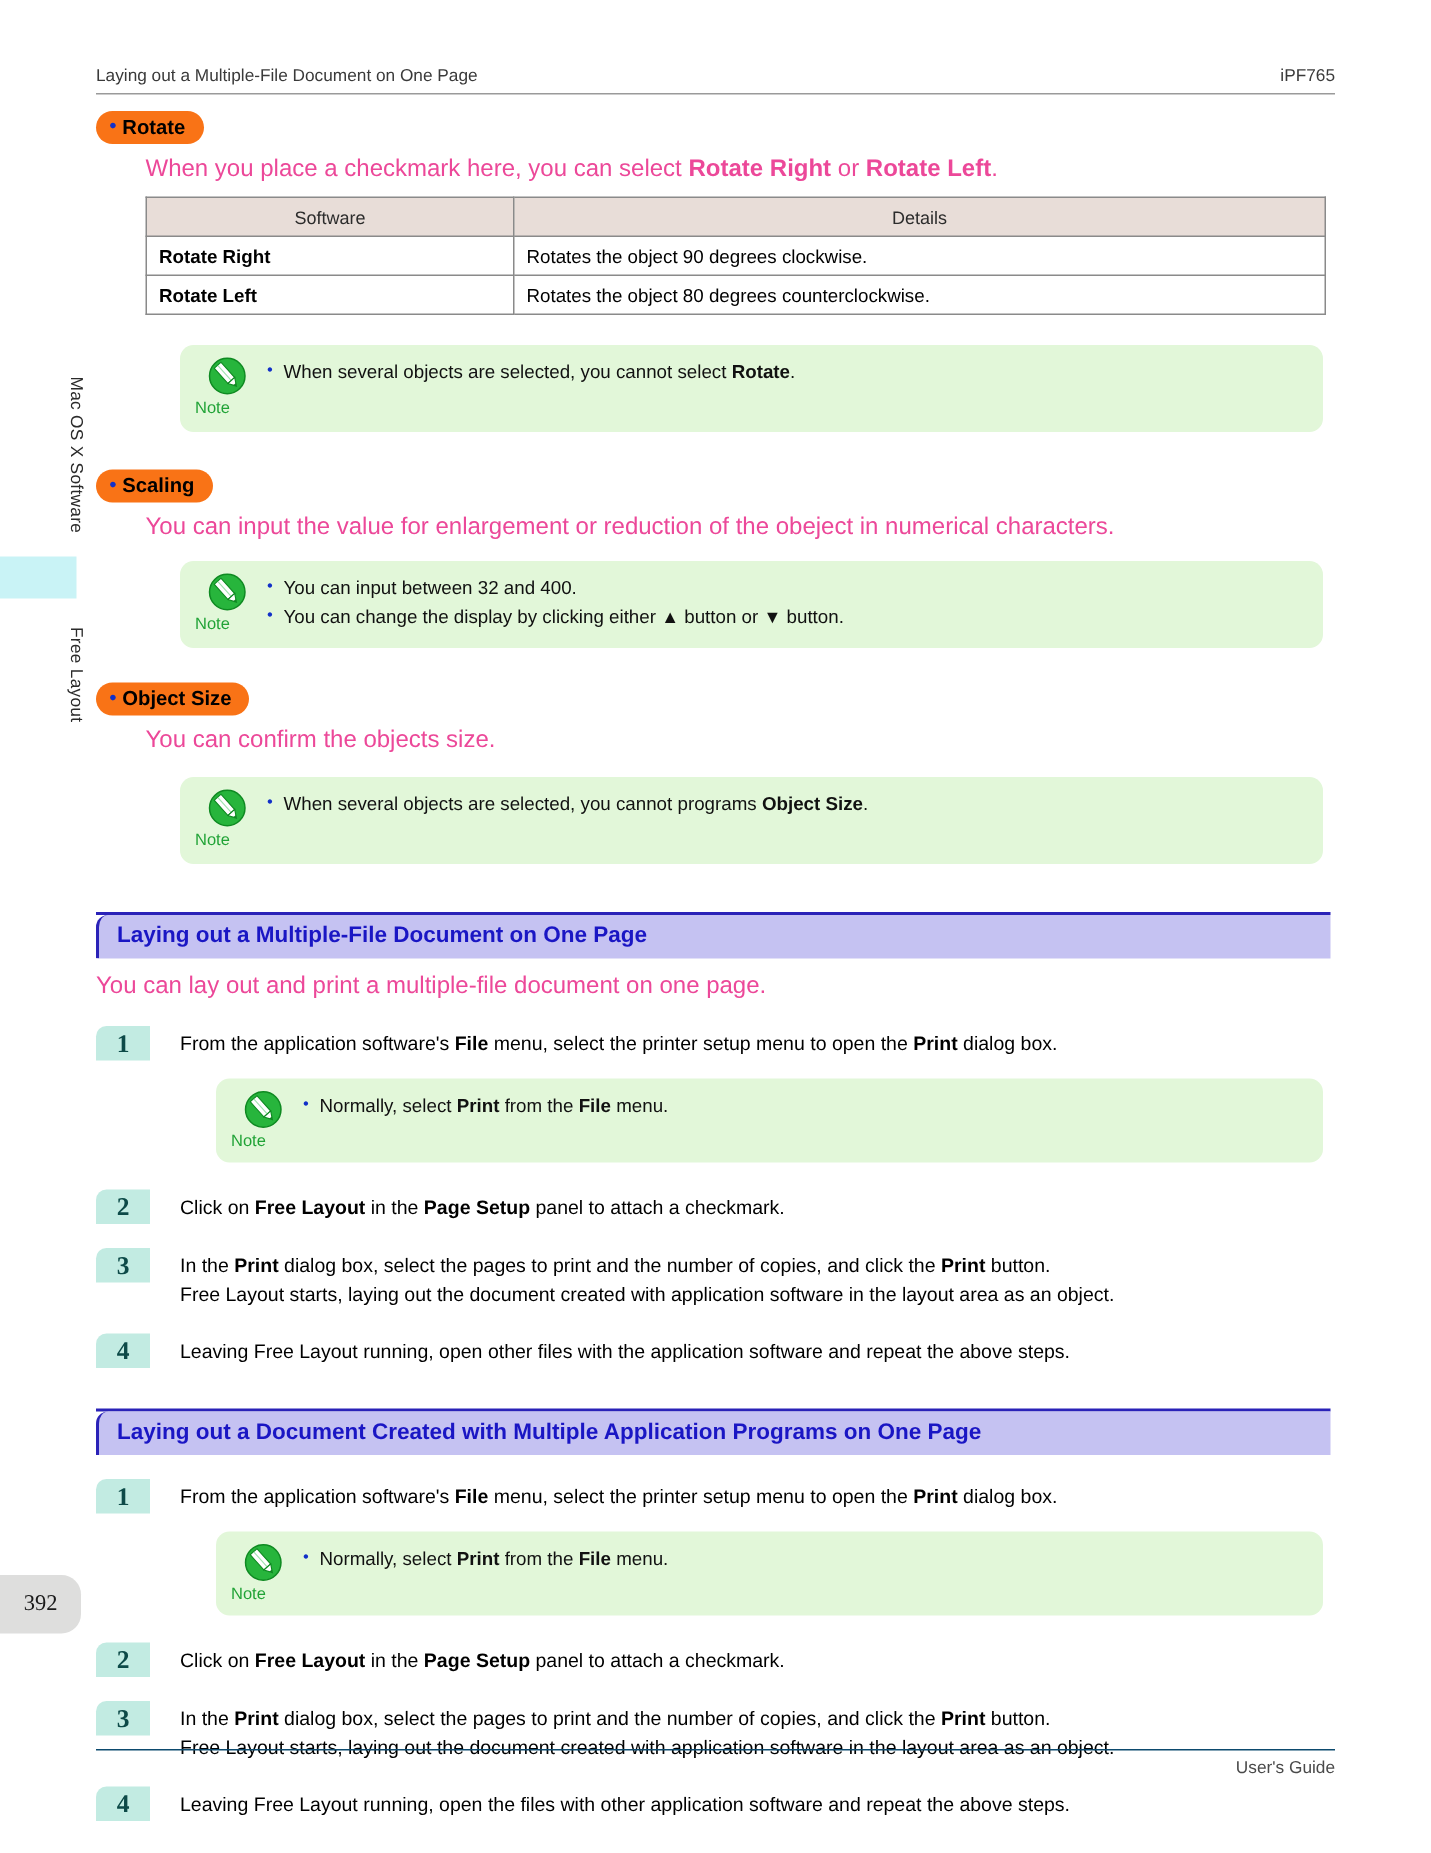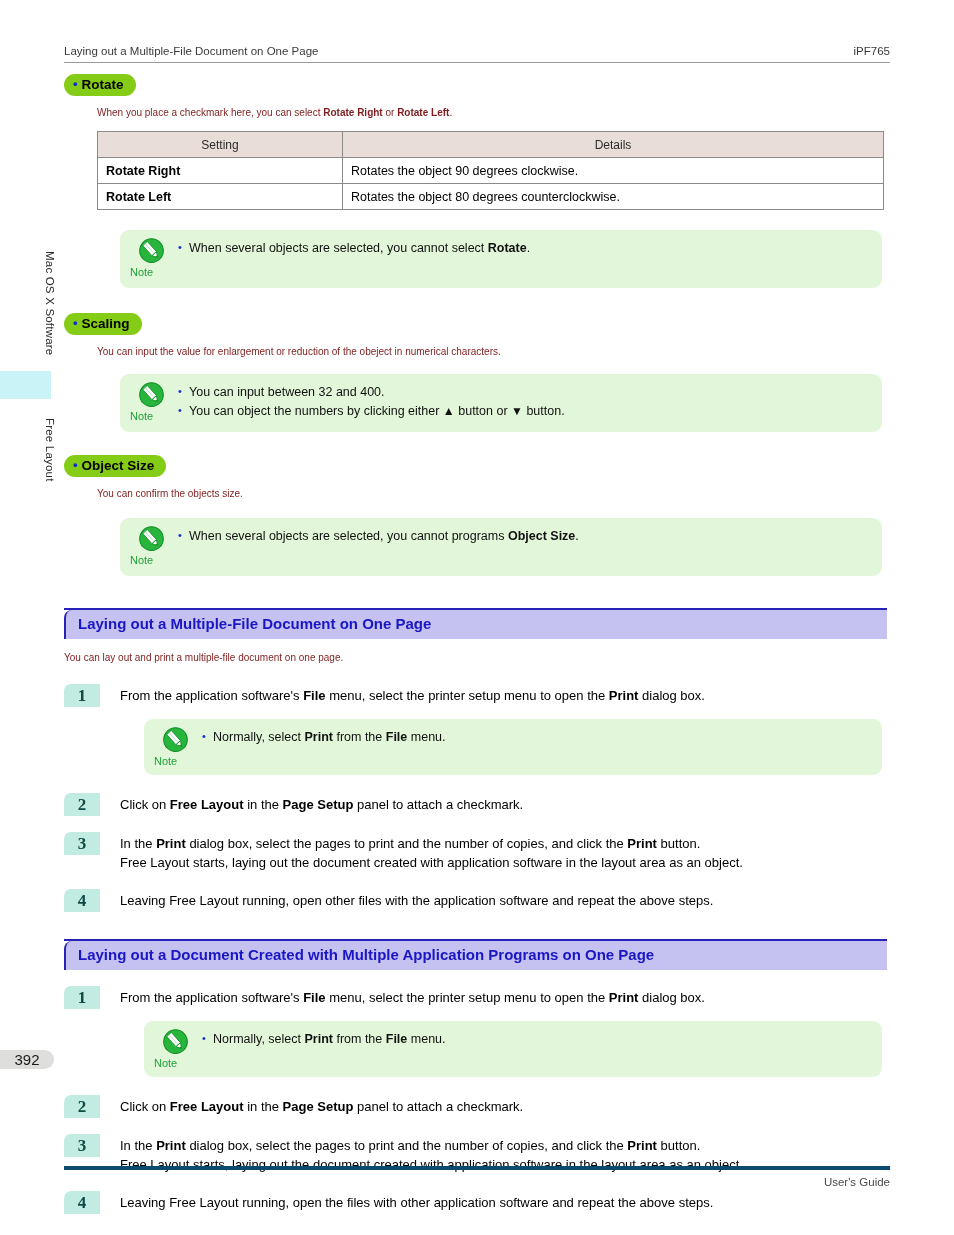--- a/index.html
+++ b/index.html
@@ -43,29 +43,29 @@
     top: 371px;
     width: 51px;
     height: 28px;
     background: #c9f3f6;
   }
   .page-number-box {
     position: absolute;
     left: 0;
     top: 1050px;
     width: 54px;
-    height: 19px;
+    height: 39px;
     background: #dededd;
     border-radius: 0 13px 13px 0;
     font-size: 15px;
     color: #1a1a1a;
     display: flex;
     align-items: center;
     justify-content: center;
-    font-family: Liberation Sans, sans-serif;
+    font-family: Liberation Serif, serif;
   }
 
   
   .content {
     position: absolute;
     left: 64px;
     top: 0;
     width: 826px;
   }
 
@@ -87,48 +87,48 @@
 
   
   .running-footer {
     position: absolute;
     left: 64px;
     top: 1166px;
     width: 826px;
     text-align: right;
     font-size: 11.5px;
     color: #4a4a4a;
-    border-top: 4px solid #0c4a6e;
+    border-top: 1px solid #0c4a6e;
     padding-top: 6px;
     box-sizing: border-box;
   }
 
   
   .pill {
     display: inline-block;
-    background: #84cc16;
+    background: #f97316;
     border-radius: 11px;
     padding: 2px 12px 3px 9px;
     font-size: 13.5px;
     font-weight: bold;
     color: #000;
     line-height: 16px;
   }
   .pill .dot {
     display: inline-block;
     color: #1130c8;
     font-size: 13px;
     margin-right: 4px;
     vertical-align: 1px;
   }
 
   .body-text {
-    font-size: 10px;
+    font-size: 16px;
     line-height: 19px;
-    color: #7f1d1d;
+    color: #ec4899;
   }
   .indent-1 { margin-left: 33px; }
 
   
   table.settings-table {
     border-collapse: collapse;
     width: 787px;
     margin-left: 33px;
     font-size: 12.5px;
   }
@@ -269,21 +269,21 @@
     </span>
   </div>
 
   <div class="body-text indent-1" style="margin-top:7px;">
     <span>When you place a checkmark here, you can select </span><b>Rotate Right</b><span> or </span><b>Rotate Left</b><span>.</span>
   </div>
 
   <table class="settings-table" style="margin-top:9px;">
     <thead>
       <tr>
-        <th>Setting</th>
+        <th>Software</th>
         <th>Details</th>
       </tr>
     </thead>
     <tbody>
       <tr>
         <td class="setting-cell">Rotate Right</td>
         <td>Rotates the object 90 degrees clockwise.</td>
       </tr>
       <tr>
         <td class="setting-cell">Rotate Left</td>
@@ -328,21 +328,21 @@
           <rect x="12.4" y="3.6" width="7.2" height="16.2" fill="#ffffff" stroke="#0f8a22" stroke-width="0.9"></rect>
           <line x1="16" y1="4" x2="16" y2="19.4" stroke="#9fe3ae" stroke-width="0.9"></line>
           <polygon points="12.4,19.8 19.6,19.8 16,25.8" fill="#ffffff" stroke="#0f8a22" stroke-width="0.9"></polygon>
           <polygon points="14.6,23.6 17.4,23.6 16,25.9" fill="#0f8a22"></polygon>
         </g>
       </svg>
       <div class="note-caption">Note</div>
     </div>
     <ul class="note-list">
       <li>You can input between 32 and 400.</li>
-      <li><span>You can object the numbers by clicking either </span><span class="tri">▲</span><span> button or </span><span class="tri">▼</span><span> button.</span></li>
+      <li><span>You can change the display by clicking either </span><span class="tri">▲</span><span> button or </span><span class="tri">▼</span><span> button.</span></li>
     </ul>
   </div>
 
   <div style="margin-top:23px;">
     <span class="pill">
       <span class="dot">•</span><span>Object Size</span>
     </span>
   </div>
 
   <div class="body-text indent-1" style="margin-top:7px;">You can confirm the objects size.</div>

